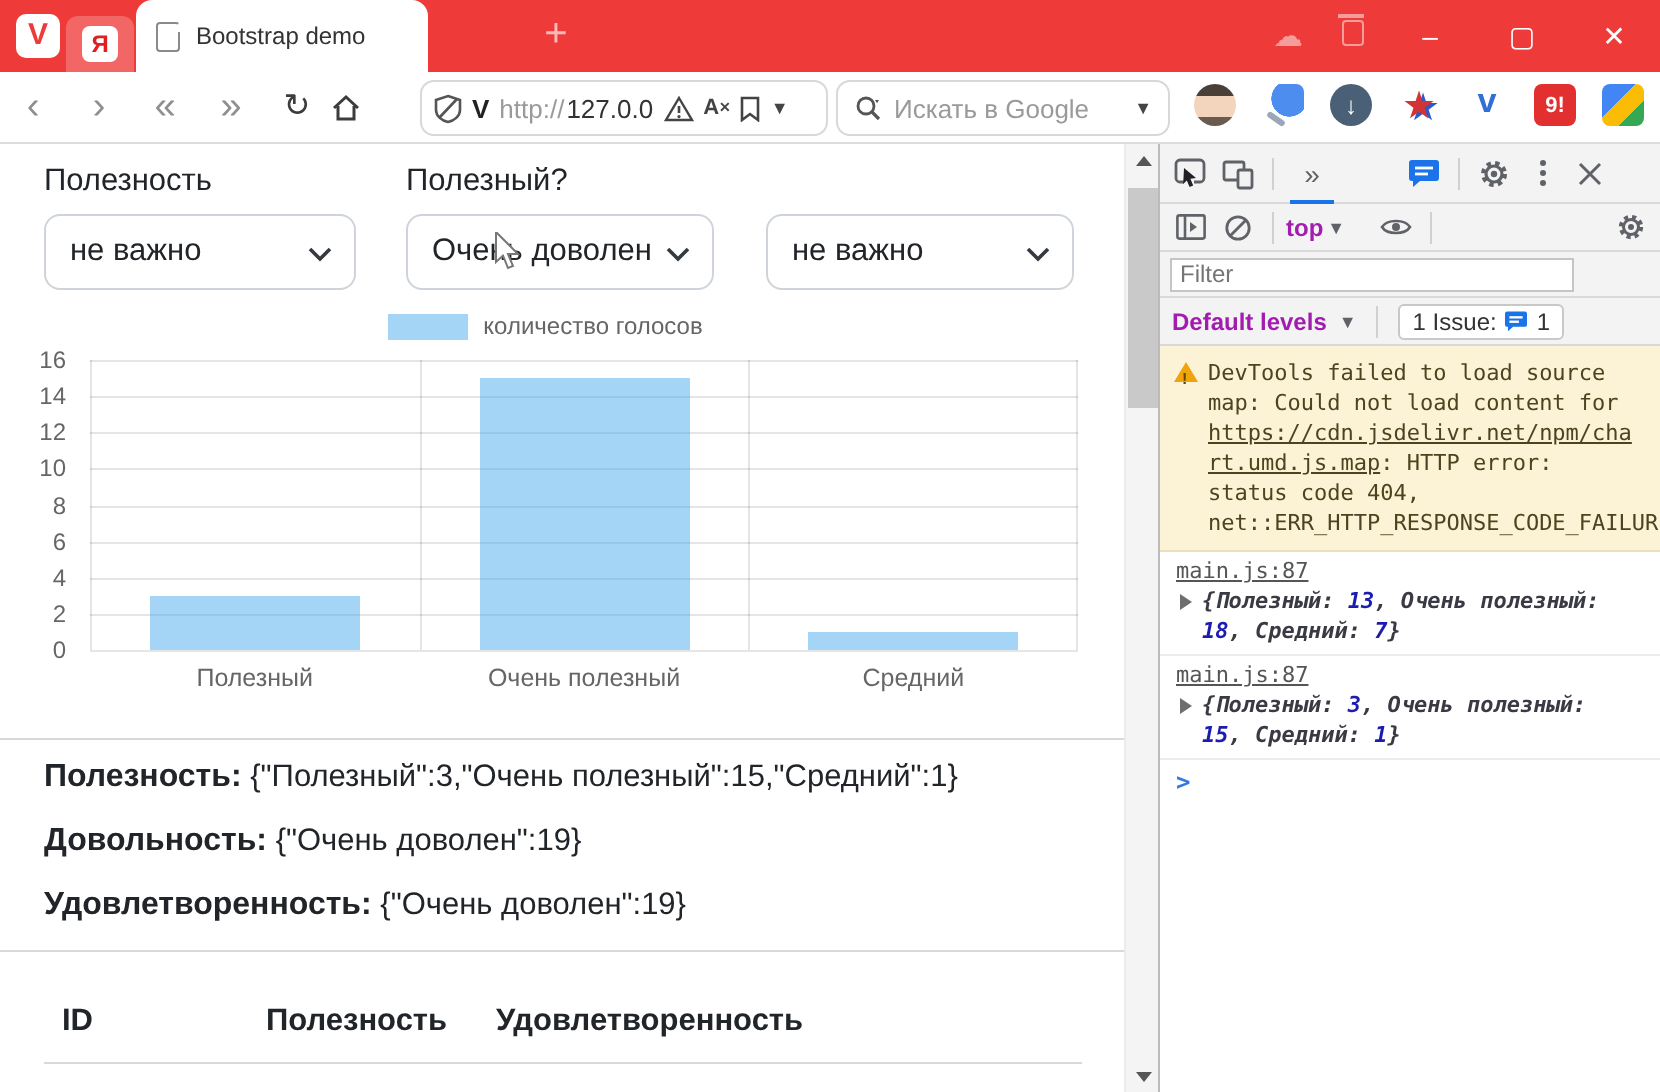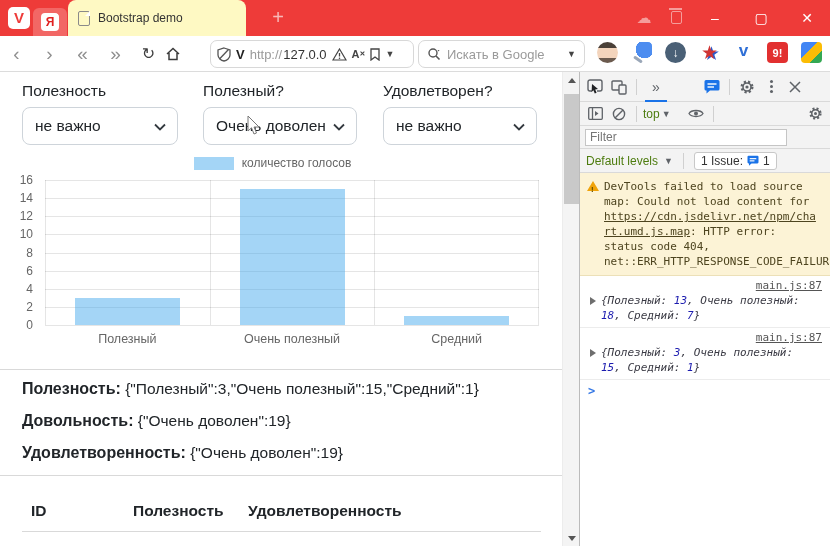--- a/index.html
+++ b/index.html
@@ -4,21 +4,21 @@
 <style>
   * { margin:0; padding:0; box-sizing:border-box; }
   html,body { width:830px; height:546px; overflow:hidden; font-family:"Liberation Sans", sans-serif; background:#fff; }
 
   
   .titlebar { position:relative; height:36px; background:#ee3b39; }
   .vivaldi-logo { position:absolute; left:8px; top:7px; width:22px; height:22px; background:#fff; border-radius:5px; color:#ee3b39; font-weight:bold; font-size:15px; text-align:center; line-height:22px; }
   .pinned-tab { position:absolute; left:33px; top:8px; width:34px; height:28px; background:#f26765; border-radius:6px 6px 0 0; display:flex; align-items:center; justify-content:center; }
   .ya-icon { position:relative; width:18px; height:18px; background:#fff; border-radius:4px; color:#e02020; font-weight:bold; font-size:12px; text-align:center; line-height:18px; }
   .ya-icon::after { content:""; position:absolute; right:-2px; top:-2px; border-left:6px solid transparent; border-top:6px solid #f26765; }
-  .tab { position:absolute; left:68px; top:0; width:178px; height:36px; background:#fef9c3; border-radius:8px 8px 0 0; display:flex; align-items:center; padding:0 10px; gap:8px; }
+  .tab { position:absolute; left:68px; top:0; width:146px; height:36px; background:#ffffff; border-radius:8px 8px 0 0; display:flex; align-items:center; padding:0 10px; gap:8px; }
   .tab-title { font-size:12px; color:#333; white-space:nowrap; overflow:hidden; }
   .doc-icon { width:12px; height:15px; border:1.4px solid #8a8a8a; border-radius:2px; position:relative; flex:0 0 auto; }
   .doc-icon::after { content:""; position:absolute; right:-1px; top:-1px; border-left:5px solid transparent; border-bottom:5px solid #fff; }
   .new-tab { position:absolute; left:266px; top:6px; width:24px; height:24px; color:#f8b9b8; font-size:20px; line-height:22px; text-align:center; }
   .win-icons { position:absolute; right:0; top:0; height:36px; display:flex; align-items:center; }
   .win-btn { width:46px; text-align:center; color:#fff; font-size:14px; }
   .soft { color:#f59d9b; font-size:15px; width:32px; text-align:center; }
   .trash-glyph { display:inline-block; width:11px; height:13px; border:1.5px solid #f59d9b; border-radius:2px; position:relative; }
   .trash-glyph::before { content:""; position:absolute; left:-3px; top:-4px; width:13px; height:2px; background:#f59d9b; }
 
@@ -86,29 +86,29 @@
   .dt-row2 { height:24px; }
   .dt-filter-row { height:23px; background:#f3f3f3; border-bottom:1px solid #d9d9d9; display:flex; align-items:center; padding:0 5px; }
   .dt-filter-row input { width:202px; height:17px; border:1px solid #c5c5c5; font-size:12px; padding:0 4px; color:#333; font-family:"Liberation Sans",sans-serif; }
   .dt-filter-row input::placeholder { color:#757575; }
   .dt-row4 { height:24px; background:#f3f3f3; border-bottom:1px solid #d9d9d9; display:flex; align-items:center; padding:0 6px; gap:6px; }
   .dt-sep { width:1px; height:16px; background:#d0d0d0; margin:0 4px; flex:0 0 auto; }
   .dt-ic { width:22px; height:22px; display:flex; align-items:center; justify-content:center; color:#5f6368; flex:0 0 auto; }
   .overflow-chevrons { position:relative; font-size:14px; color:#5f6368; width:26px; text-align:center; }
   .overflow-chevrons::after { content:""; position:absolute; left:2px; bottom:-7px; width:22px; height:2px; background:#1a73e8; }
   .kebab { width:3px; height:3px; border-radius:50%; background:#5f6368; box-shadow:0 -5px 0 #5f6368, 0 5px 0 #5f6368; }
-  .dt-label { color:#4d7c0f; }
+  .dt-label { color:#a21caf;font-weight:bold; }
   .issue-btn { display:flex; align-items:center; gap:4px; border:1px solid #c8c8c8; border-radius:3px; background:#fff; height:18px; padding:0 6px; font-size:12px; color:#333; }
   .warn-block { position:relative; background:#fcf3d6; border-bottom:1px solid #ece0b8; padding:6px 8px 6px 24px; font-family:"DejaVu Sans Mono", monospace; font-size:11px; line-height:15px; color:#4d441f; }
   .warn-tri { position:absolute; left:7px; top:8px; width:0; height:0; border-left:6px solid transparent; border-right:6px solid transparent; border-bottom:10px solid #f0a30a; }
   .warn-tri::after { content:"!"; position:absolute; left:-2px; top:1px; font-size:8px; font-weight:bold; color:#5c4a00; font-family:"Liberation Sans",sans-serif; }
   .warn-link { text-decoration:underline; word-break:break-all; color:#4d441f; }
   .log-entry { border-bottom:1px solid #ececec; padding:2px 8px 4px 8px; font-family:"DejaVu Sans Mono", monospace; font-size:11px; line-height:15px; }
-  .log-source { display:block; text-align:right; color:#555; text-decoration:underline; }
-  .log-preview { position:relative; display:block; padding-left:13px; padding-right:14px; font-style:italic; color:#3a3a44; }
+  .log-source { display:block; color:#555; text-decoration:underline; }
+  .log-preview { position:relative; display:block; padding-left:13px; padding-right:14px; font-style:italic; color:#3a3a44;font-weight:bold; }
   .log-preview::before { content:""; position:absolute; left:2px; top:4px; border-top:4px solid transparent; border-bottom:4px solid transparent; border-left:6px solid #6e6e6e; }
   .log-preview .num { color:#1c1caf; }
   .console-prompt { padding:4px 8px; font-family:"DejaVu Sans Mono", monospace; font-size:12px; font-weight:bold; color:#3578e5; }
   .console-prompt::before { content:">"; }
 
   svg { display:block; }
 </style>
 </head>
 <body>
 
@@ -191,21 +191,20 @@
     <span class="ext ext-apps"></span>
   </div>
 </div>
 
 <div class="content">
 
   <div class="page">
 
     <span class="flt-label" style="left:22px;">Полезность</span>
     <span class="flt-label" style="left:203px;">Полезный?</span>
-    <span class="flt-label" style="left:383px;">Удовлетворен?</span>
 
     <div class="flt-select" style="left:22px;width:156px;">
       <span>не важно</span>
       <span class="sel-chevron">
           <svg width="12" height="8" viewBox="0 0 12 8">
             <path d="M1 1.5 L6 6.5 L11 1.5" fill="none" stroke="#343a40" stroke-width="1.8"></path>
           </svg>
         </span>
     </div>
     <div class="flt-select" style="left:203px;width:154px;">

